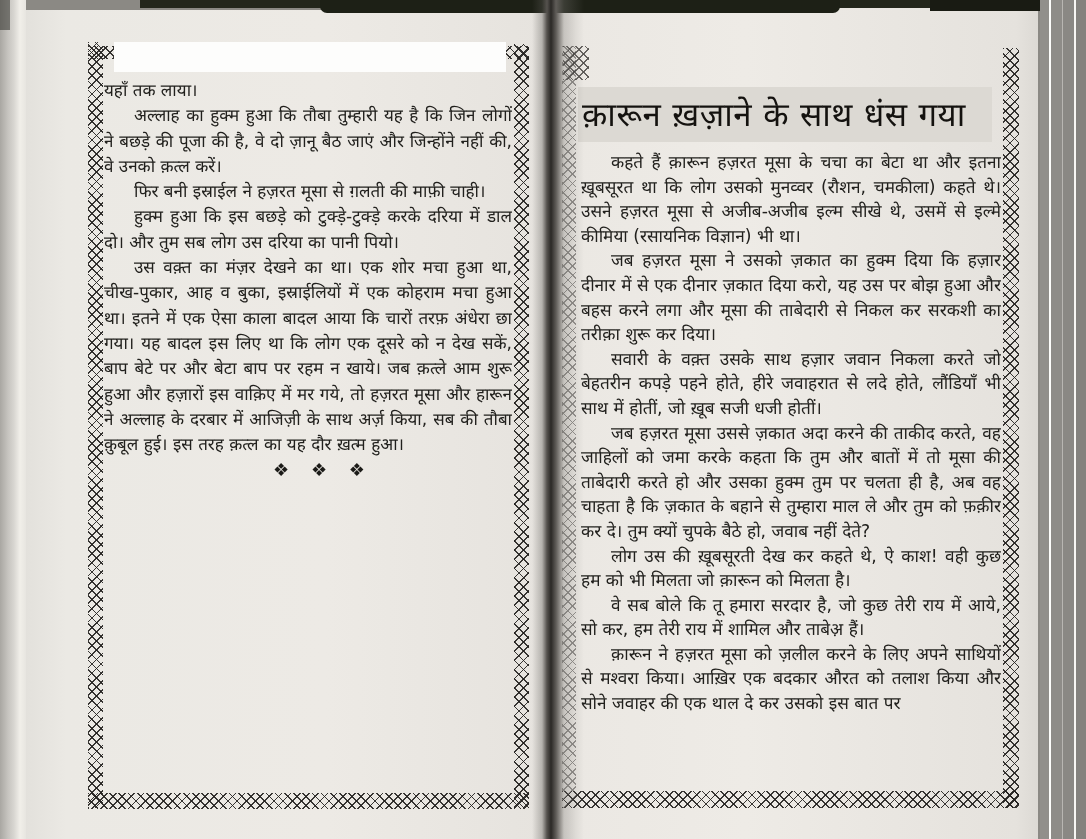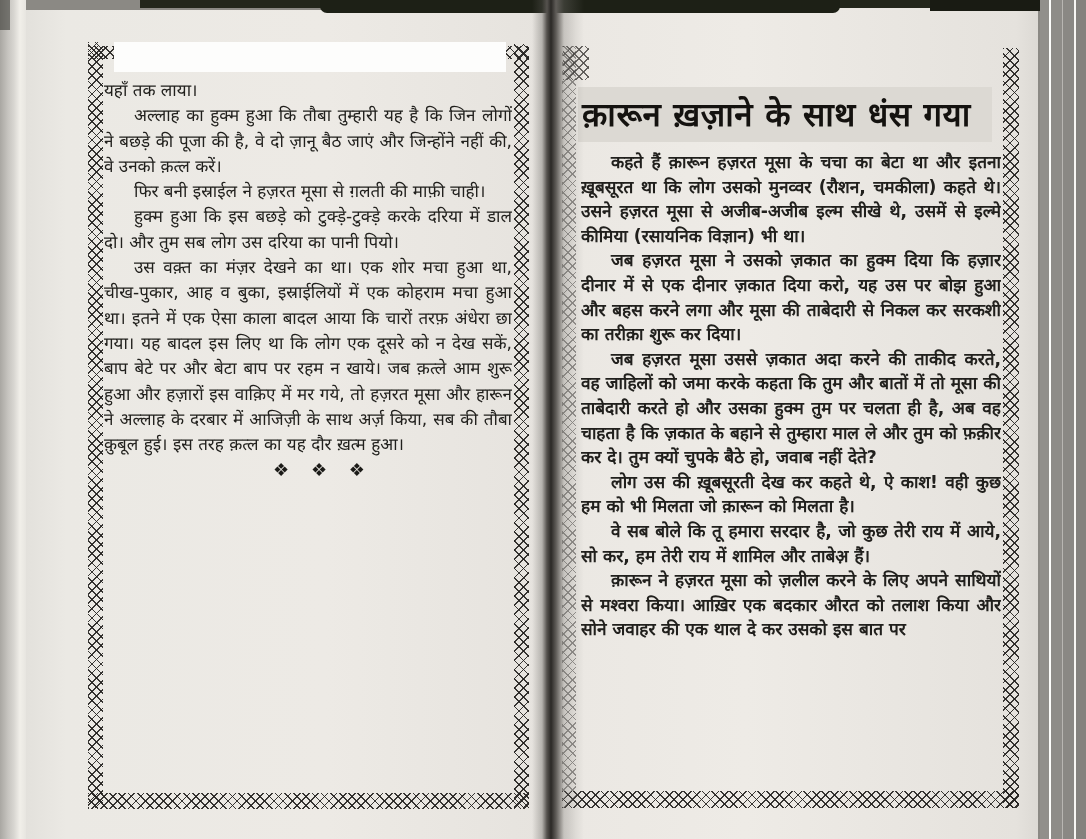--- a/index.html
+++ b/index.html
@@ -37,24 +37,24 @@
   .rp-corner-frag{left:563px;top:46px;width:26px;height:34px;opacity:.75;}
   .rp-border-right{left:1003px;top:48px;width:16px;height:760px;}
   .rp-border-bottom{left:562px;top:791px;width:457px;height:17px;}
   
   .bodytext{color:#21201d;text-align:justify;}
   .bodytext p{margin:0;text-indent:30px;}
   .bodytext p.no-indent{text-indent:0;}
   .lp-text{left:104px;top:78px;width:408px;height:706px;overflow:hidden;
     font-size:17px;line-height:25.3px;}
   .rp-text{left:581px;top:150px;width:420px;height:642px;overflow:hidden;
-    font-size:17.2px;line-height:24.6px;font-weight:bold;}
+    font-size:17.2px;line-height:24.6px;}
   .rp-heading-band{left:578px;top:87px;width:414px;height:55px;background:#dcd9d3;}
   .rp-heading{left:582px;top:88px;width:410px;height:54px;line-height:54px;
-    font-size:33px;font-weight:700;letter-spacing:.5px;color:#14120f;white-space:nowrap;}
+    font-size:33px;font-weight:400;letter-spacing:.5px;color:#14120f;white-space:nowrap;}
   .ornament{margin-top:5px;text-align:center;text-indent:0;
     font-size:18px;letter-spacing:8px;color:#1c1b18;}
 </style>
 </head>
 <body>
 
 <div id="canvas">
 
   <div class="abs book-left-edge"></div>
   <div class="abs left-page"></div>
@@ -83,20 +83,21 @@
     <p>उस वक़्त का मंज़र देखने का था। एक शोर मचा हुआ था, चीख-पुकार, आह व बुका, इस्राईलियों में एक कोहराम मचा हुआ था। इतने में एक ऐसा काला बादल आया कि चारों तरफ़ अंधेरा छा गया। यह बादल इस लिए था कि लोग एक दूसरे को न देख सकें, बाप बेटे पर और बेटा बाप पर रहम न खाये। जब क़त्ले आम शुरू हुआ और हज़ारों इस वाक़िए में मर गये, तो हज़रत मूसा और हारून ने अल्लाह के दरबार में आजिज़ी के साथ अर्ज़ किया, सब की तौबा क़ुबूल हुई। इस तरह क़त्ल का यह दौर ख़त्म हुआ।</p>
     <p class="ornament">❖ ❖ ❖</p>
   </div>
 
   <div class="abs rp-heading-band"></div>
   <div class="abs rp-heading">क़ारून ख़ज़ाने के साथ धंस गया</div>
 
   <div class="abs rp-text bodytext">
     <p>कहते हैं क़ारून हज़रत मूसा के चचा का बेटा था और इतना ख़ूबसूरत था कि लोग उसको मुनव्वर (रौशन, चमकीला) कहते थे। उसने हज़रत मूसा से अजीब-अजीब इल्म सीखे थे, उसमें से इल्मे कीमिया (रसायनिक विज्ञान) भी था।</p>
     <p>जब हज़रत मूसा ने उसको ज़कात का हुक्म दिया कि हज़ार दीनार में से एक दीनार ज़कात दिया करो, यह उस पर बोझ हुआ और बहस करने लगा और मूसा की ताबेदारी से निकल कर सरकशी का तरीक़ा शुरू कर दिया।</p>
+    <p>सवारी के वक़्त उसके साथ हज़ार जवान निकला करते जो बेहतरीन कपड़े पहने होते, हीरे जवाहरात से लदे होते, लौंडियाँ भी साथ में होतीं, जो ख़ूब सजी धजी होतीं।</p>
     <p>जब हज़रत मूसा उससे ज़कात अदा करने की ताकीद करते, वह जाहिलों को जमा करके कहता कि तुम और बातों में तो मूसा की ताबेदारी करते हो और उसका हुक्म तुम पर चलता ही है, अब वह चाहता है कि ज़कात के बहाने से तुम्हारा माल ले और तुम को फ़क़ीर कर दे। तुम क्यों चुपके बैठे हो, जवाब नहीं देते?</p>
     <p>लोग उस की ख़ूबसूरती देख कर कहते थे, ऐ काश! वही कुछ हम को भी मिलता जो क़ारून को मिलता है।</p>
     <p>वे सब बोले कि तू हमारा सरदार है, जो कुछ तेरी राय में आये, सो कर, हम तेरी राय में शामिल और ताबेअ़ हैं।</p>
     <p>क़ारून ने हज़रत मूसा को ज़लील करने के लिए अपने साथियों से मश्वरा किया। आख़िर एक बदकार औरत को तलाश किया और सोने जवाहर की एक थाल दे कर उसको इस बात पर</p>
   </div>
 
   <div class="abs gutter"></div>
   <div class="abs page-stack"></div>
 
 </div>

